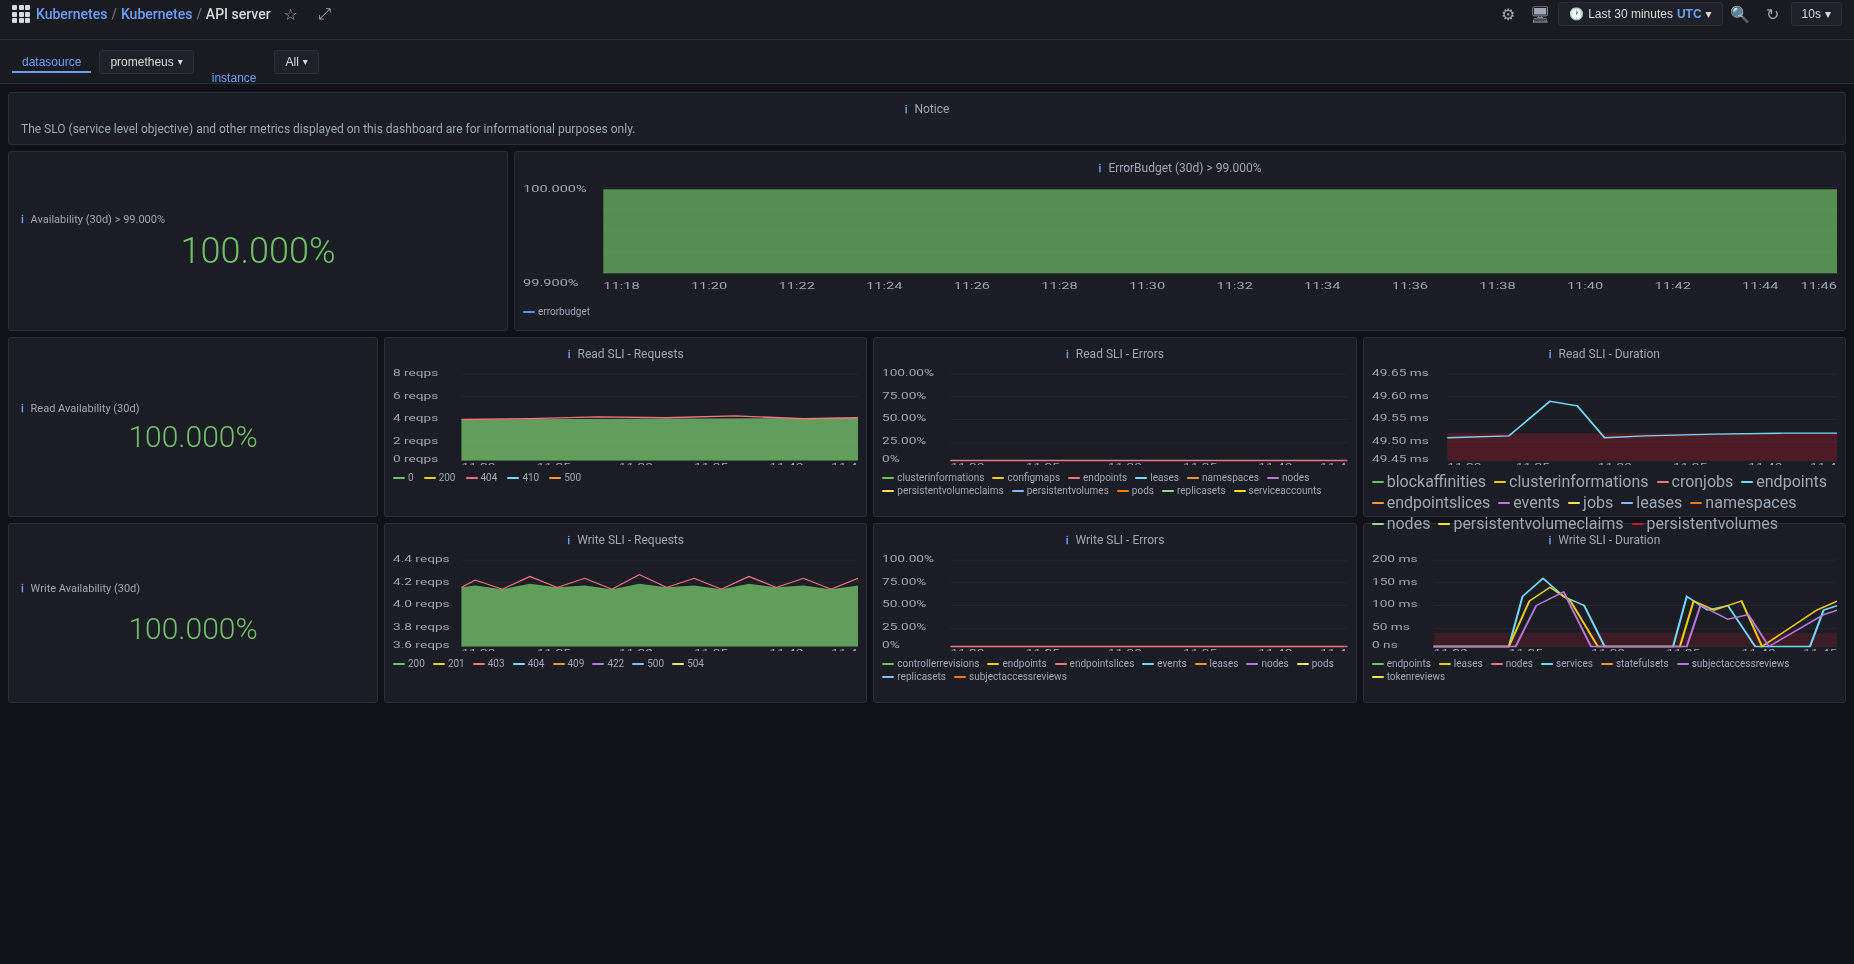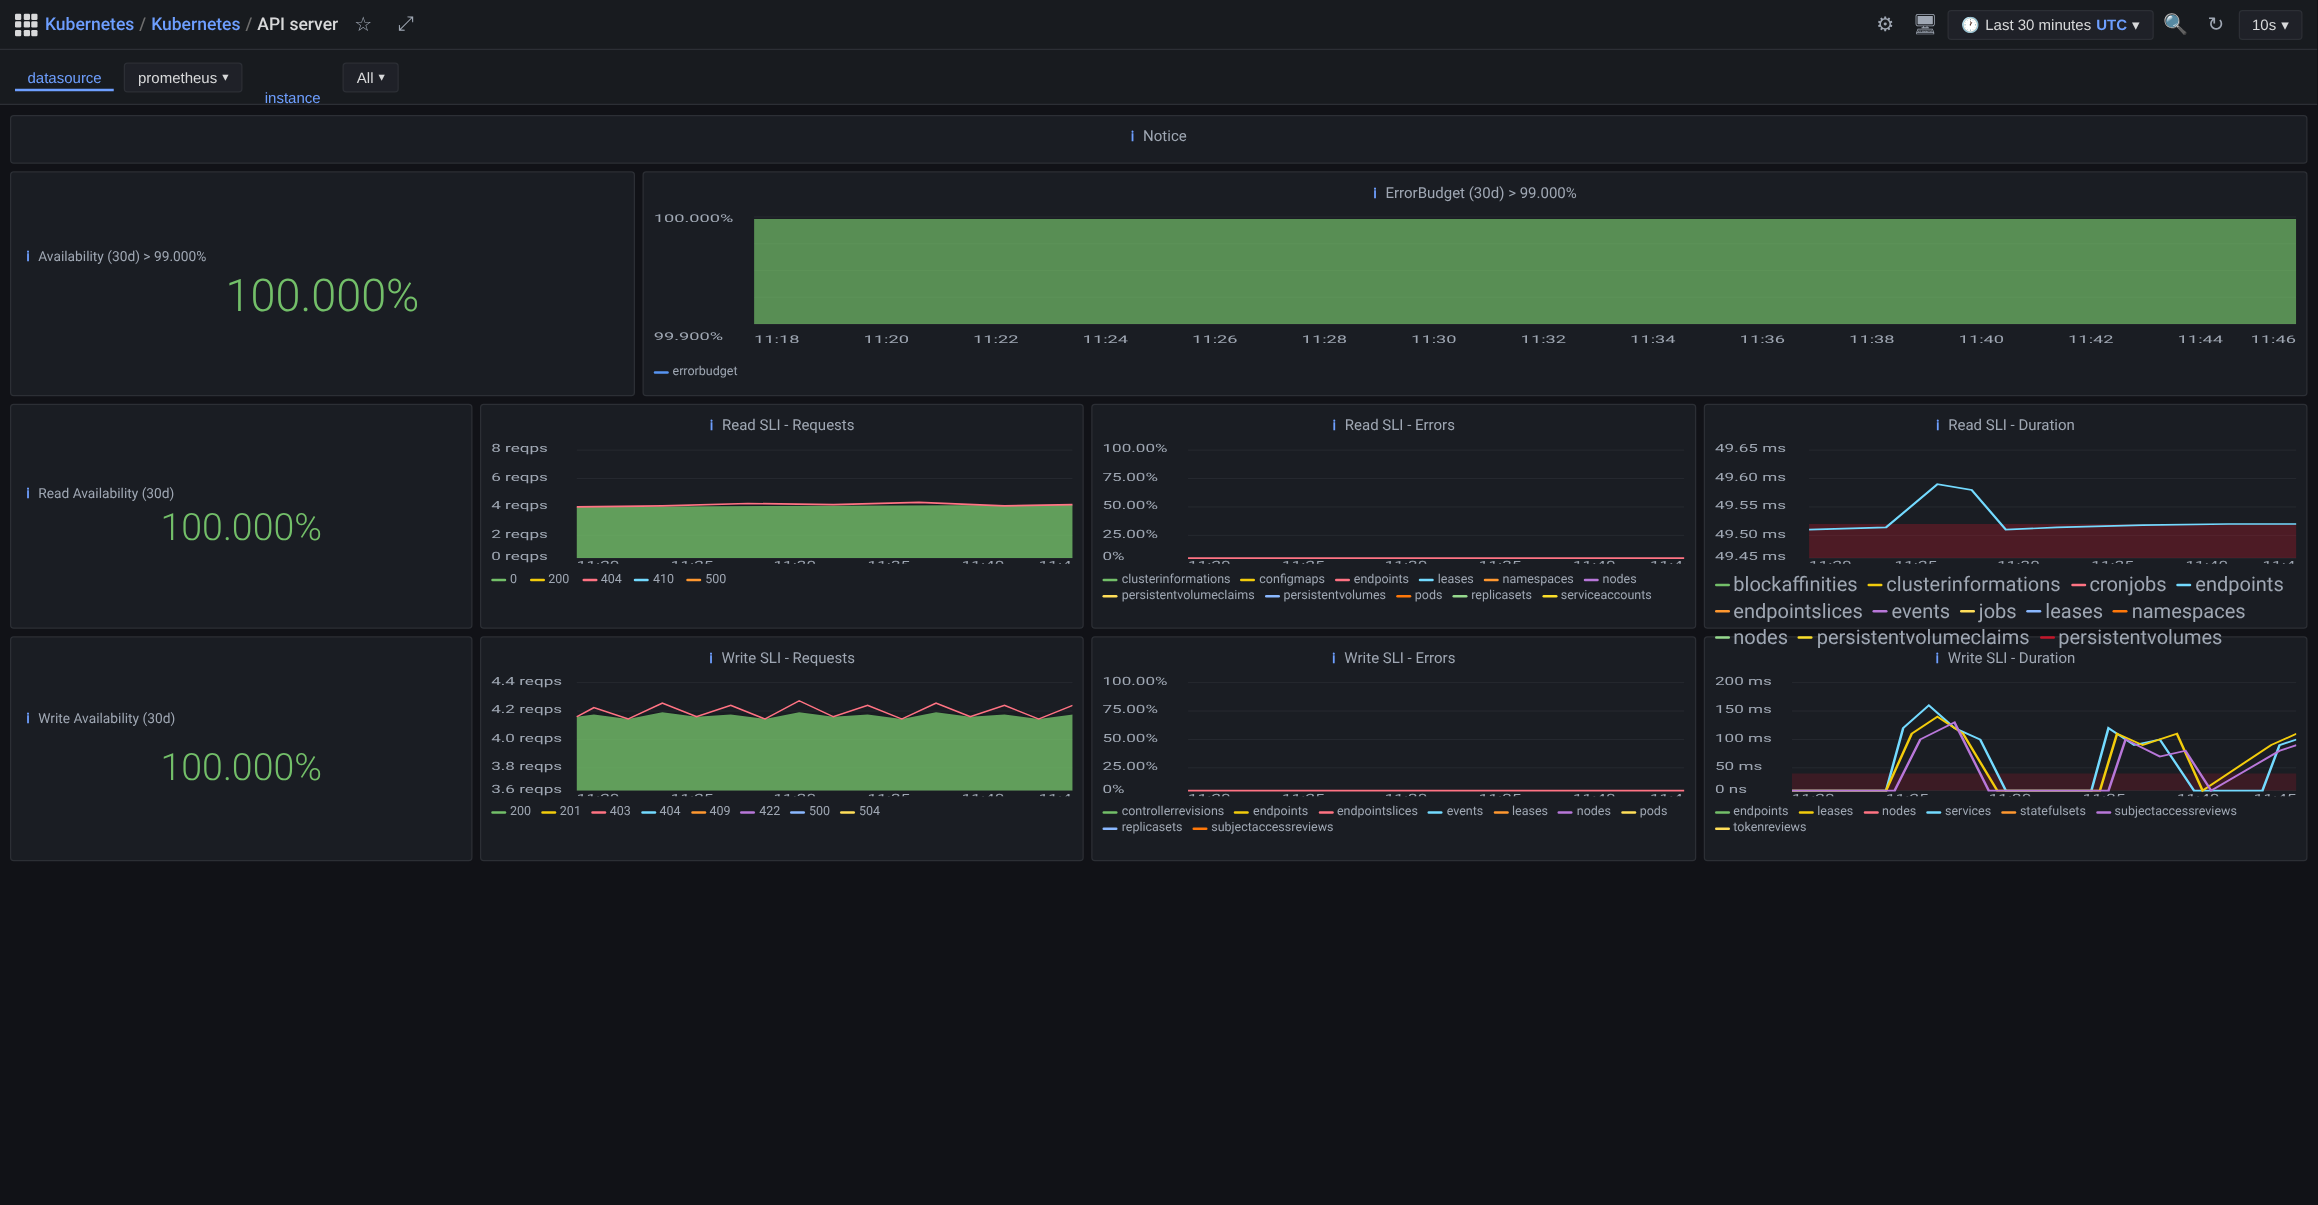--- a/index.html
+++ b/index.html
@@ -8,21 +8,21 @@
       color: #d8d9da;
       font-family: -apple-system, BlinkMacSystemFont, 'Segoe UI', Roboto, sans-serif;
       font-size: 12px;
       overflow-x: hidden;
     }
     
     .top-nav {
       background: #181b1f;
       height: 40px;
       display: flex;
-      align-items: center;
+      align-items: flex-start;
       padding: 0 12px;
       border-bottom: 1px solid #2c2f35;
       justify-content: space-between;
     }
     .top-nav-left {
       display: flex;
       align-items: center;
       gap: 6px;
     }
     .nav-grid-icon {
@@ -245,20 +245,21 @@
   </button>
 </div>
 
 <div class="main">
 
   <div class="notice-panel">
     <div class="panel-title">
       <span class="panel-info-icon">ℹ</span>
       <span>Notice</span>
     </div>
+    <div class="notice-text">The SLO (service level objective) and other metrics displayed on this dashboard are for informational purposes only.</div>
   </div>
 
   <div class="grid-row">
 
     <div class="stat-panel avail-panel">
       <div style="align-self:flex-start;font-size:11px;color:#9fa7b3;margin-bottom:4px;">
         <span class="panel-info-icon">ℹ</span>
         <span>Availability (30d) &gt; 99.000%</span>
       </div>
       <div class="stat-value">100.000%</div>

